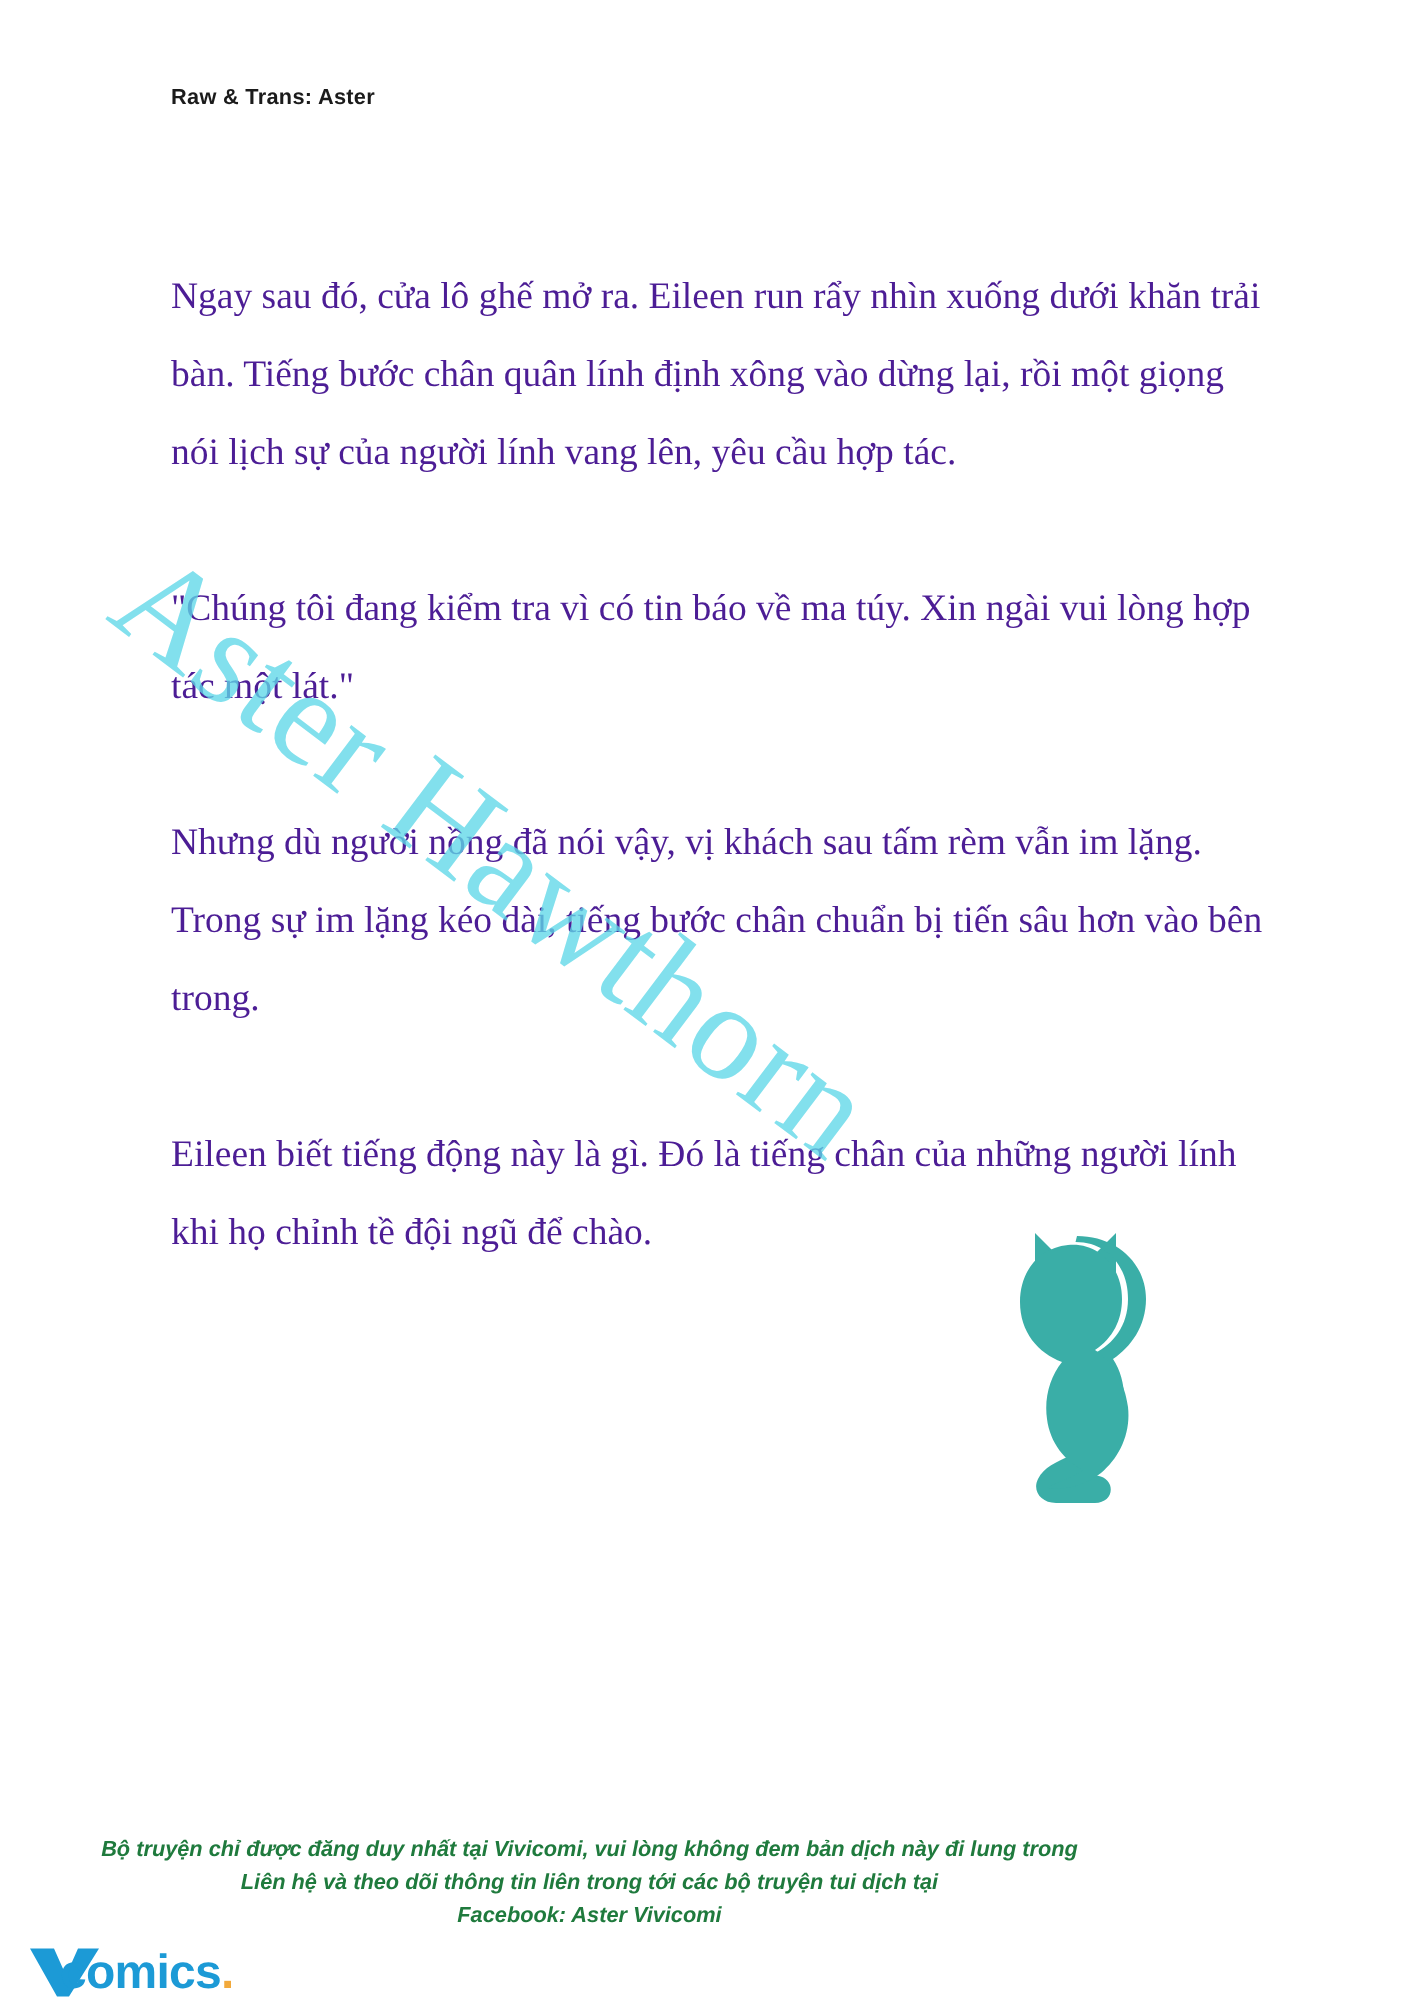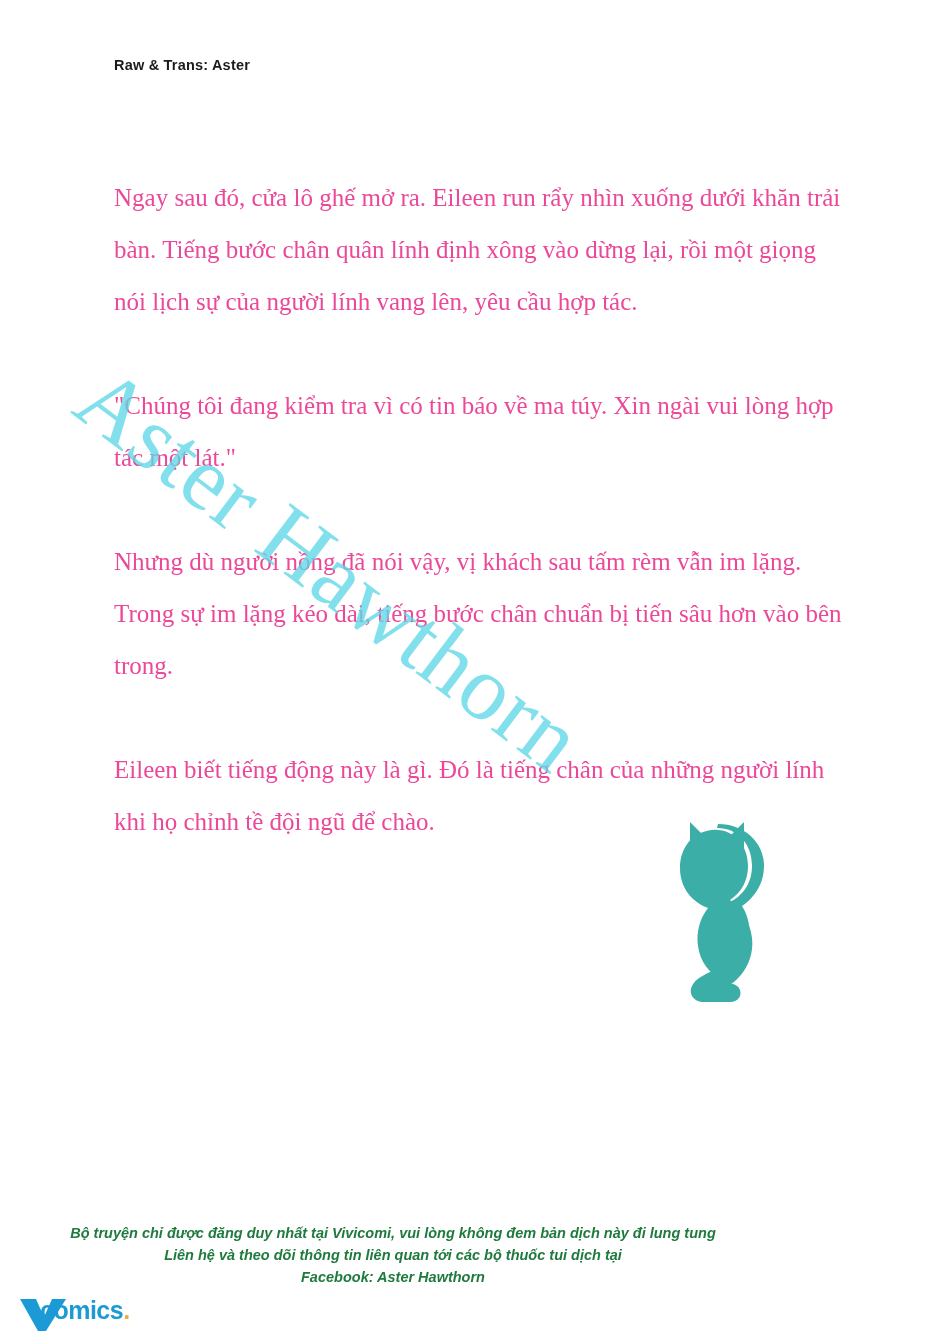--- a/index.html
+++ b/index.html
@@ -35,21 +35,21 @@
   }
 
   .body-text {
     position: absolute;
     top: 172px;
     left: 114px;
     width: 730px;
     font-family: "Liberation Serif", serif;
     font-size: 25px;
     line-height: 52px;
-    color: #ec4899;
+    color: #4c1d95;
   }
 
   .para {
     margin: 0 0 52px 0;
   }
   .para:last-child {
     margin-bottom: 0;
   }
 
   
@@ -99,21 +99,21 @@
     left: 16px;
     top: 1295px;
     width: 132px;
     height: 38px;
   }
   .logo-text {
     position: absolute;
     left: 40px;
     top: 1296px;
     font-family: "Liberation Sans", sans-serif;
-    font-size: 25px;
+    font-size: 32px;
     font-weight: 700;
     color: #1c9ad6;
     letter-spacing: -0.5px;
   }
   .logo-text .dot {
     color: #f2a93b;
   }
 </style>
 </head>
 <body>
@@ -143,23 +143,23 @@
                C94 88 104 74 104 56 C104 32 84 14 58 14 Z"></path>
       <path d="M52 20 C32 22 20 38 20 58 C20 78 32 92 48 98
                C40 108 36 122 38 136 C40 152 50 164 62 170
                C54 176 44 178 38 182 C50 184 64 180 74 172
                C86 162 94 146 92 128 C90 112 82 98 70 90
                C82 82 88 70 88 56 C88 34 72 18 52 20 Z"></path>
     </g>
   </svg>
 
   <div class="footer-note">
-    <div>Bộ truyện chỉ được đăng duy nhất tại Vivicomi, vui lòng không đem bản dịch này đi lung tung</div>
-    <div>Liên hệ và theo dõi thông tin liên quan tới các bộ thuốc tui dịch tại</div>
-    <div>Facebook: Aster Hawthorn</div>
+    <div>Bộ truyện chỉ được đăng duy nhất tại Vivicomi, vui lòng không đem bản dịch này đi lung trong</div>
+    <div>Liên hệ và theo dõi thông tin liên trong tới các bộ truyện tui dịch tại</div>
+    <div>Facebook: Aster Vivicomi</div>
   </div>
 
   <svg class="logo" viewBox="0 0 132 38">
     <path d="M4 4 L20 4 L28 22 L36 4 L50 4 L30 36 L22 36 Z" fill="#1c9ad6"></path>
   </svg>
   <div class="logo-text">
     <span>comics</span><span class="dot">.</span>
   </div>
 
 </div>

